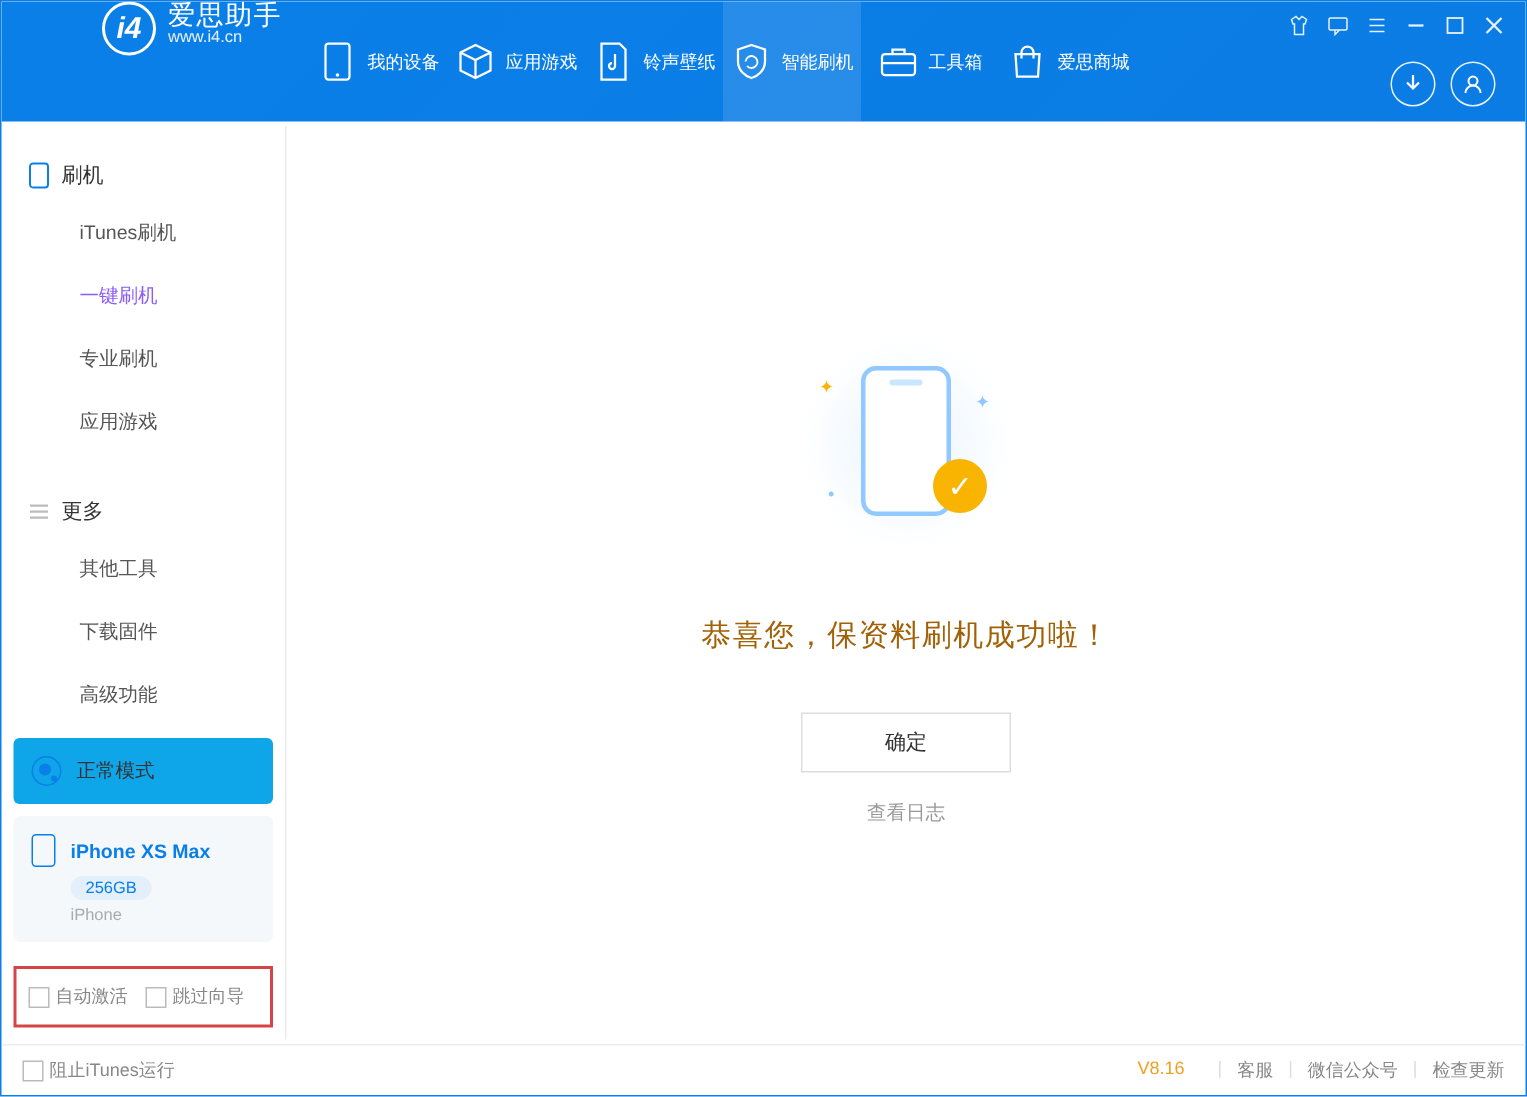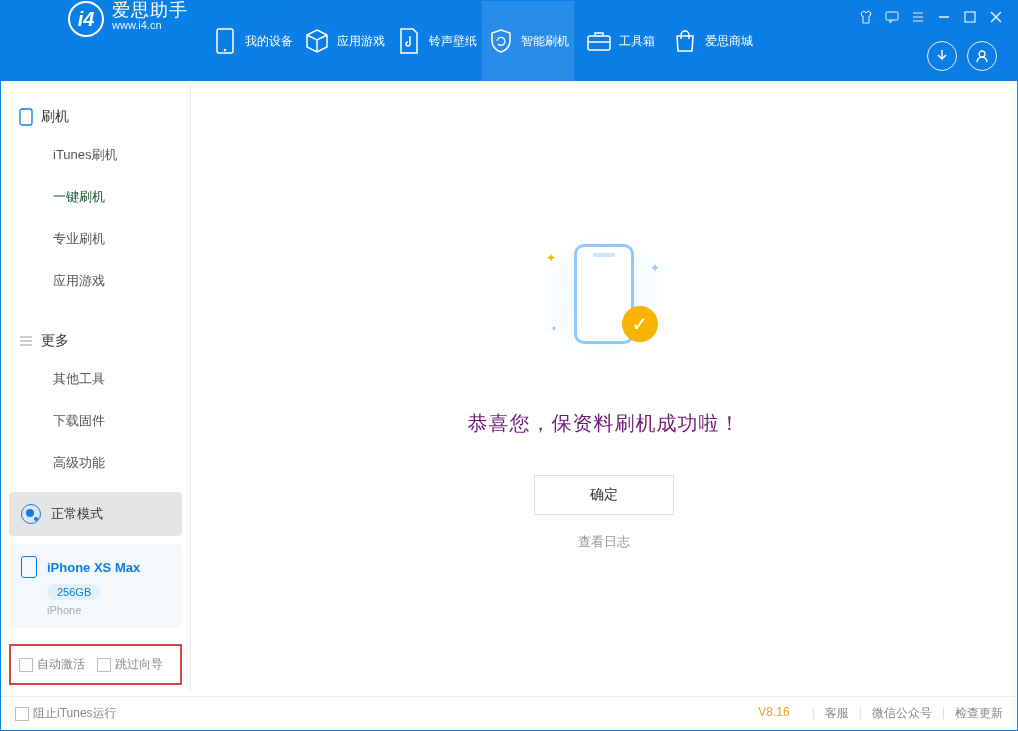--- a/index.html
+++ b/index.html
@@ -16,43 +16,43 @@
 .tb-right { margin-left: auto; display: flex; flex-direction: column; align-items: flex-end; padding: 6px 10px 0 0; }
 .win-controls { display: flex; gap: 4px; }
 .win-controls .wc { width: 22px; height: 20px; display: flex; align-items: center; justify-content: center; cursor: pointer; opacity: .9; }
 .tb-icons { display: flex; gap: 10px; margin-top: 14px; margin-right: 10px; }
 .tb-icons .tic { width: 30px; height: 30px; border: 1.5px solid rgba(255,255,255,.9); border-radius: 50%; display: flex; align-items: center; justify-content: center; cursor: pointer; }
 .body-row { flex: 1; display: flex; overflow: hidden; align-items: center; }
 .sidebar { width: 190px; border-right: 1px solid #ececec; display: flex; flex-direction: column; }
 .side-scroll { padding-top: 16px; flex: 1; }
 .side-group-title { display: flex; align-items: center; gap: 8px; padding: 8px 18px; color: #333; font-size: 14px; }
 .side-item { padding: 12px 18px 12px 52px; font-size: 13px; color: #555; cursor: pointer; }
-.side-item.active { color: #14532d; }
-.mode-card { margin: 8px; background: #e5e5e5; border-radius: 4px; padding: 12px; display: flex; align-items: center; gap: 10px; font-size: 13px; color: #333; }
+.side-item.active { color: #8b5cf6; }
+.mode-card { margin: 8px; background: #0ea5e9; border-radius: 4px; padding: 12px; display: flex; align-items: center; gap: 10px; font-size: 13px; color: #333; }
 .mode-dot { width: 20px; height: 20px; border: 1.5px solid #0a7fe8; border-radius: 50%; position: relative; }
 .mode-dot::after { content: ""; position: absolute; width: 8px; height: 8px; background: #0a7fe8; border-radius: 50%; top: 4px; left: 4px; box-shadow: 6px 6px 0 -2px #0a7fe8; }
 .device-card { margin: 0 8px 8px 8px; background: #f5f8fb; border-radius: 4px; padding: 12px; }
 .dev-row { display: flex; align-items: center; gap: 10px; }
 .dev-ph-ic { width: 16px; height: 22px; border: 1.5px solid #0a7fe8; border-radius: 3px; position: relative; }
 .dev-name { font-weight: bold; color: #0a7fe8; font-size: 13px; }
 .dev-cap { display: inline-block; margin-top: 6px; margin-left: 26px; background: #e3effa; color: #0a7fe8; font-size: 11px; padding: 2px 10px; border-radius: 10px; }
 .dev-type { margin-left: 26px; font-size: 11px; color: #aaa; margin-top: 4px; }
 .side-bottom { border: 2px solid #d64545; margin: 8px; padding: 10px 8px; display: flex; align-items: center; gap: 12px; font-size: 12px; color: #888; }
 .cb { width: 14px; height: 14px; border: 1px solid #bbb; display: inline-block; vertical-align: middle; margin-right: 4px; }
 .main { flex: 1; display: flex; flex-direction: column; align-items: center; justify-content: center; position: relative; }
 .ill-wrap { position: relative; width: 140px; height: 140px; }
 .ill-glow { position: absolute; inset: 0; border-radius: 50%; background: radial-gradient(circle, #e8f4ff 0%, rgba(232,244,255,0) 70%); }
 .ill-phone { position: absolute; width: 60px; height: 100px; border: 3px solid #90c8ff; border-radius: 10px; background: #fff; top: 18px; left: 40px; }
 .ill-phone::before { content: ""; position: absolute; top: 6px; left: 50%; transform: translateX(-50%); width: 22px; height: 4px; background: #cce6ff; border-radius: 2px; }
 .ill-check { position: absolute; width: 36px; height: 36px; background: #f8b400; border-radius: 50%; right: 16px; bottom: 24px; display: flex; align-items: center; justify-content: center; color: #fff; font-size: 20px; }
 .ill-sp1, .ill-sp2, .ill-sp3 { position: absolute; color: #f8b400; font-size: 12px; }
 .ill-sp1 { top: 25px; left: 12px; }
 .ill-sp2 { top: 35px; right: 14px; color: #90c8ff; }
 .ill-sp3 { bottom: 30px; left: 18px; color: #90c8ff; }
-.success-title { margin-top: 44px; font-size: 20px; color: #701a75; letter-spacing: 1px; }
+.success-title { margin-top: 44px; font-size: 20px; color: #a16207; letter-spacing: 1px; }
 .ok-btn { margin-top: 38px; width: 140px; height: 40px; border: 1px solid #ddd; background: #fff; font-size: 14px; color: #333; cursor: pointer; }
 .view-log { margin-top: 18px; font-size: 13px; color: #999; cursor: pointer; }
 .footer { height: 34px; border-top: 1px solid #ececec; display: flex; align-items: center; padding: 0 14px; font-size: 12px; color: #888; }
 .footer .f-left { display: flex; align-items: center; }
 .footer .f-right { margin-left: auto; display: flex; gap: 10px; }
 .footer .f-right span { cursor: pointer; }
 .f-sep { color: #ddd; }
 .f-ver { color: #f0a020; margin-right: 12px; }
 svg { display: block; }
 </style>

